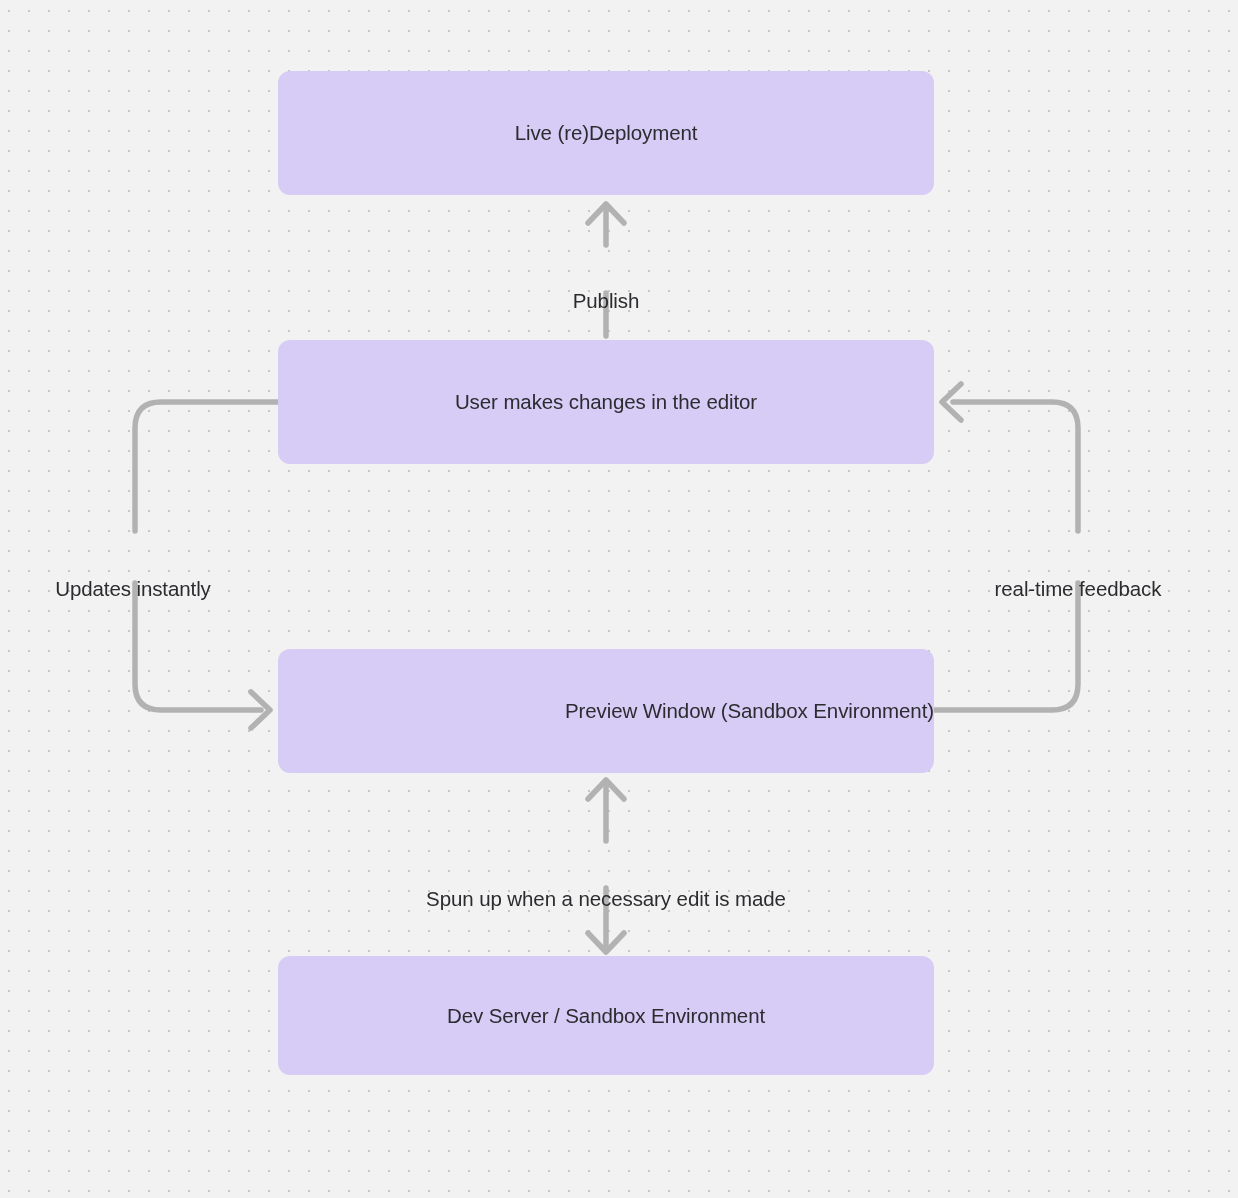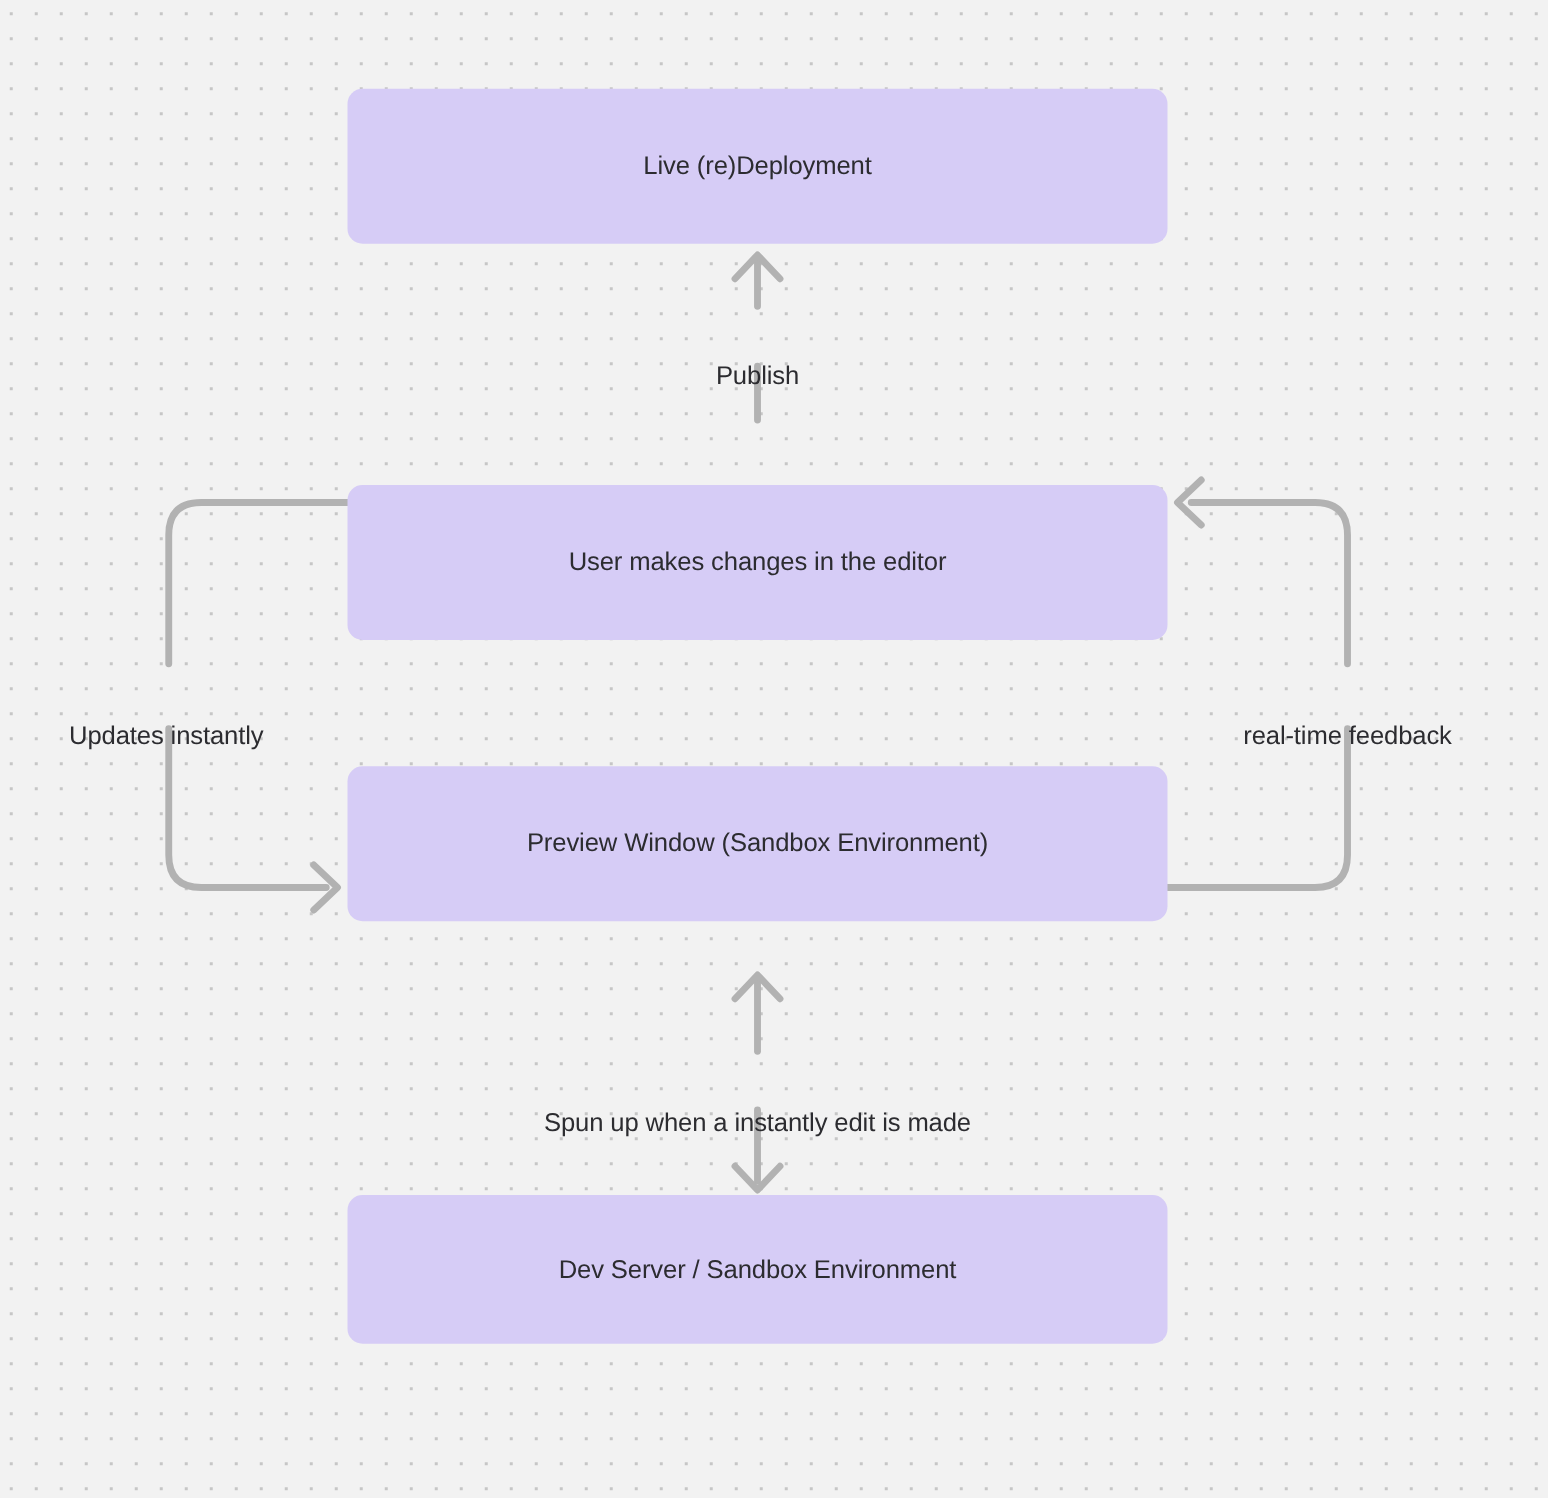--- a/index.html
+++ b/index.html
@@ -47,22 +47,22 @@
     align-items: center;
     justify-content: center;
   }
   .node span,
   .edge-label {
     font-size: 20.5px;
     letter-spacing: -0.1px;
     white-space: nowrap;
   }
   #node-live    { top: 71px; }
-  #node-editor  { top: 340px; margin-top: 48px; }
-  #node-preview { top: 613px; }
+  #node-editor  { top: 340px; }
+  #node-preview { top: 649px; justify-content: flex-end; }
   #node-dev     { top: 956px; height: 119px; }
   .edge-label {
     position: absolute;
     transform: translate(-50%, -50%);
     margin-top: 32px;
   }
   #label-publish  { left: 606px; top: 269px; }
   #label-updates  { left: 133px; top: 557px; }
   #label-feedback { left: 1078px; top: 557px; }
   #label-spunup   { left: 606px; top: 867px; }
@@ -101,15 +101,15 @@
     <span>Preview Window (Sandbox Environment)</span>
   </div>
 
   <div class="node" id="node-dev">
     <span>Dev Server / Sandbox Environment</span>
   </div>
 
   <div class="edge-label" id="label-publish">Publish</div>
   <div class="edge-label" id="label-updates">Updates instantly</div>
   <div class="edge-label" id="label-feedback">real-time feedback</div>
-  <div class="edge-label" id="label-spunup">Spun up when a instantly edit is made</div>
+  <div class="edge-label" id="label-spunup">Spun up when a necessary edit is made</div>
 
 </div>
 
 </body></html>

